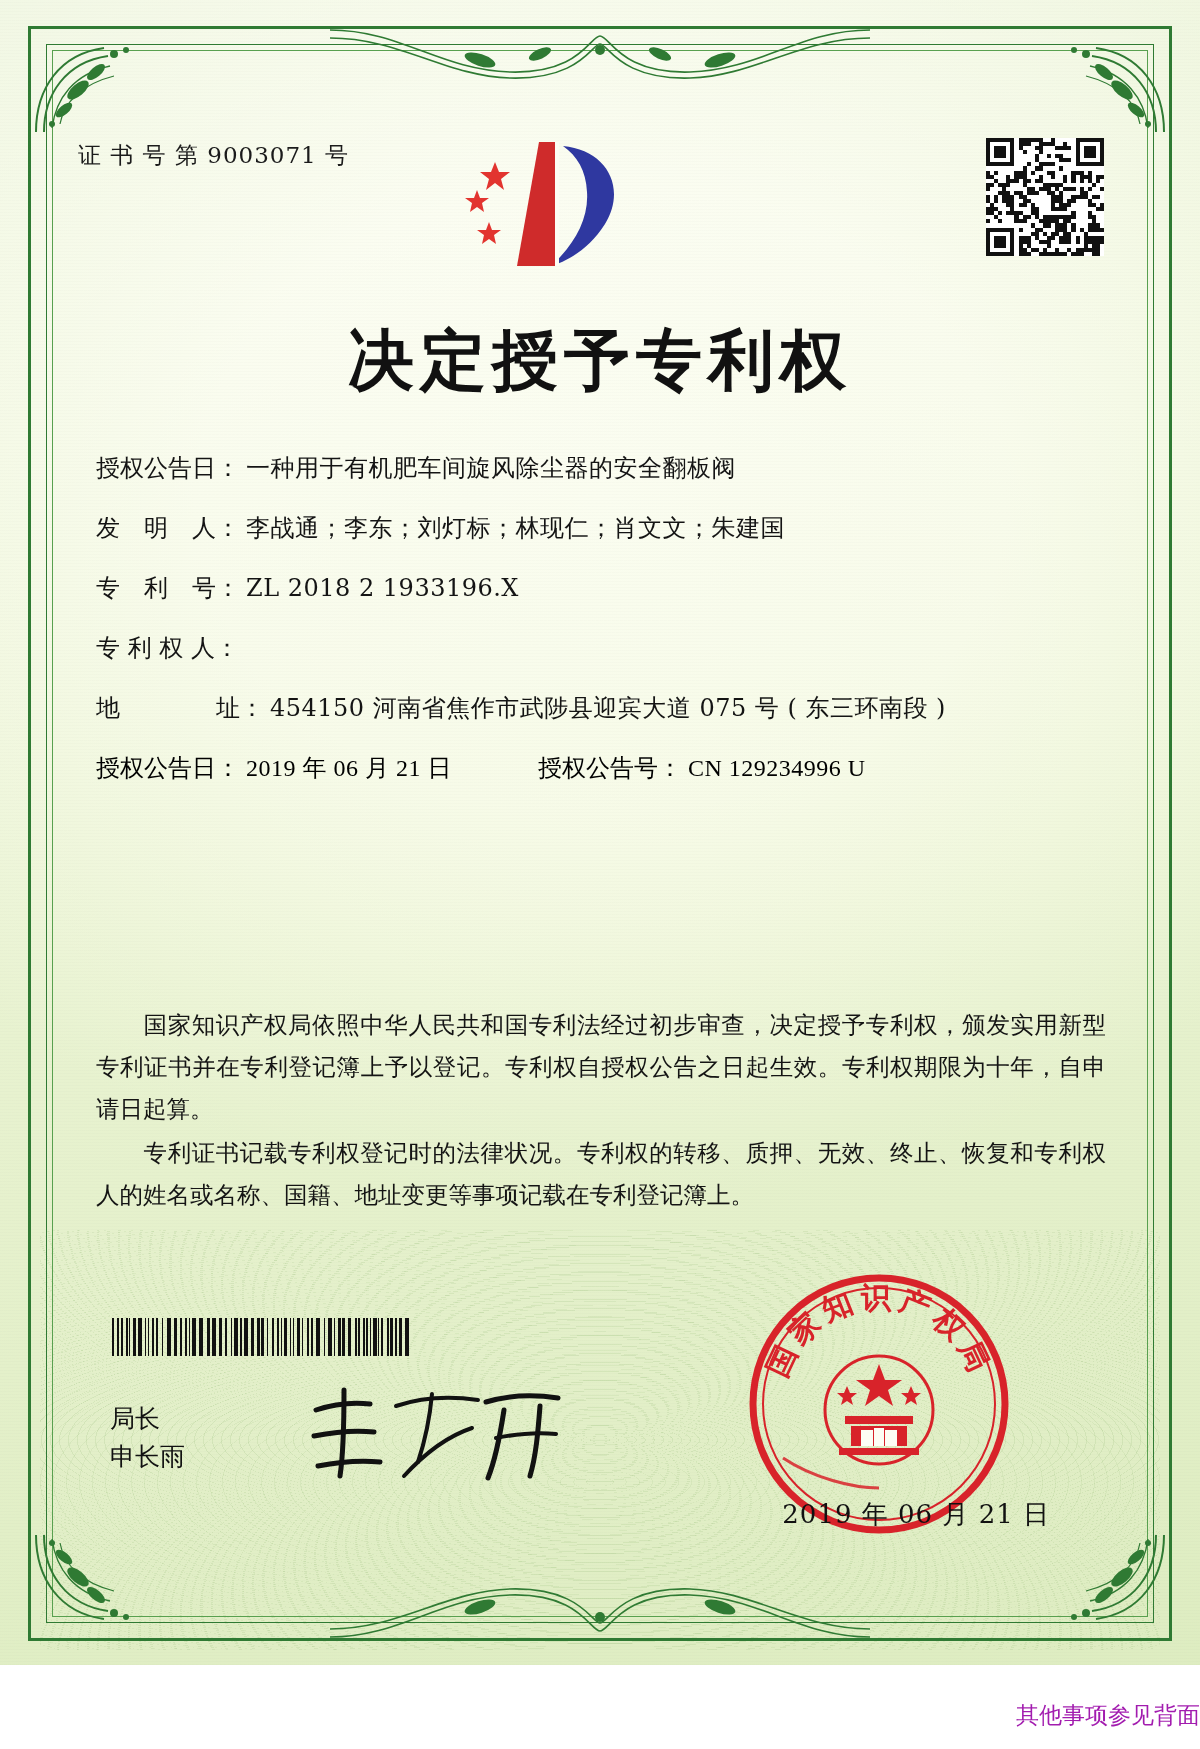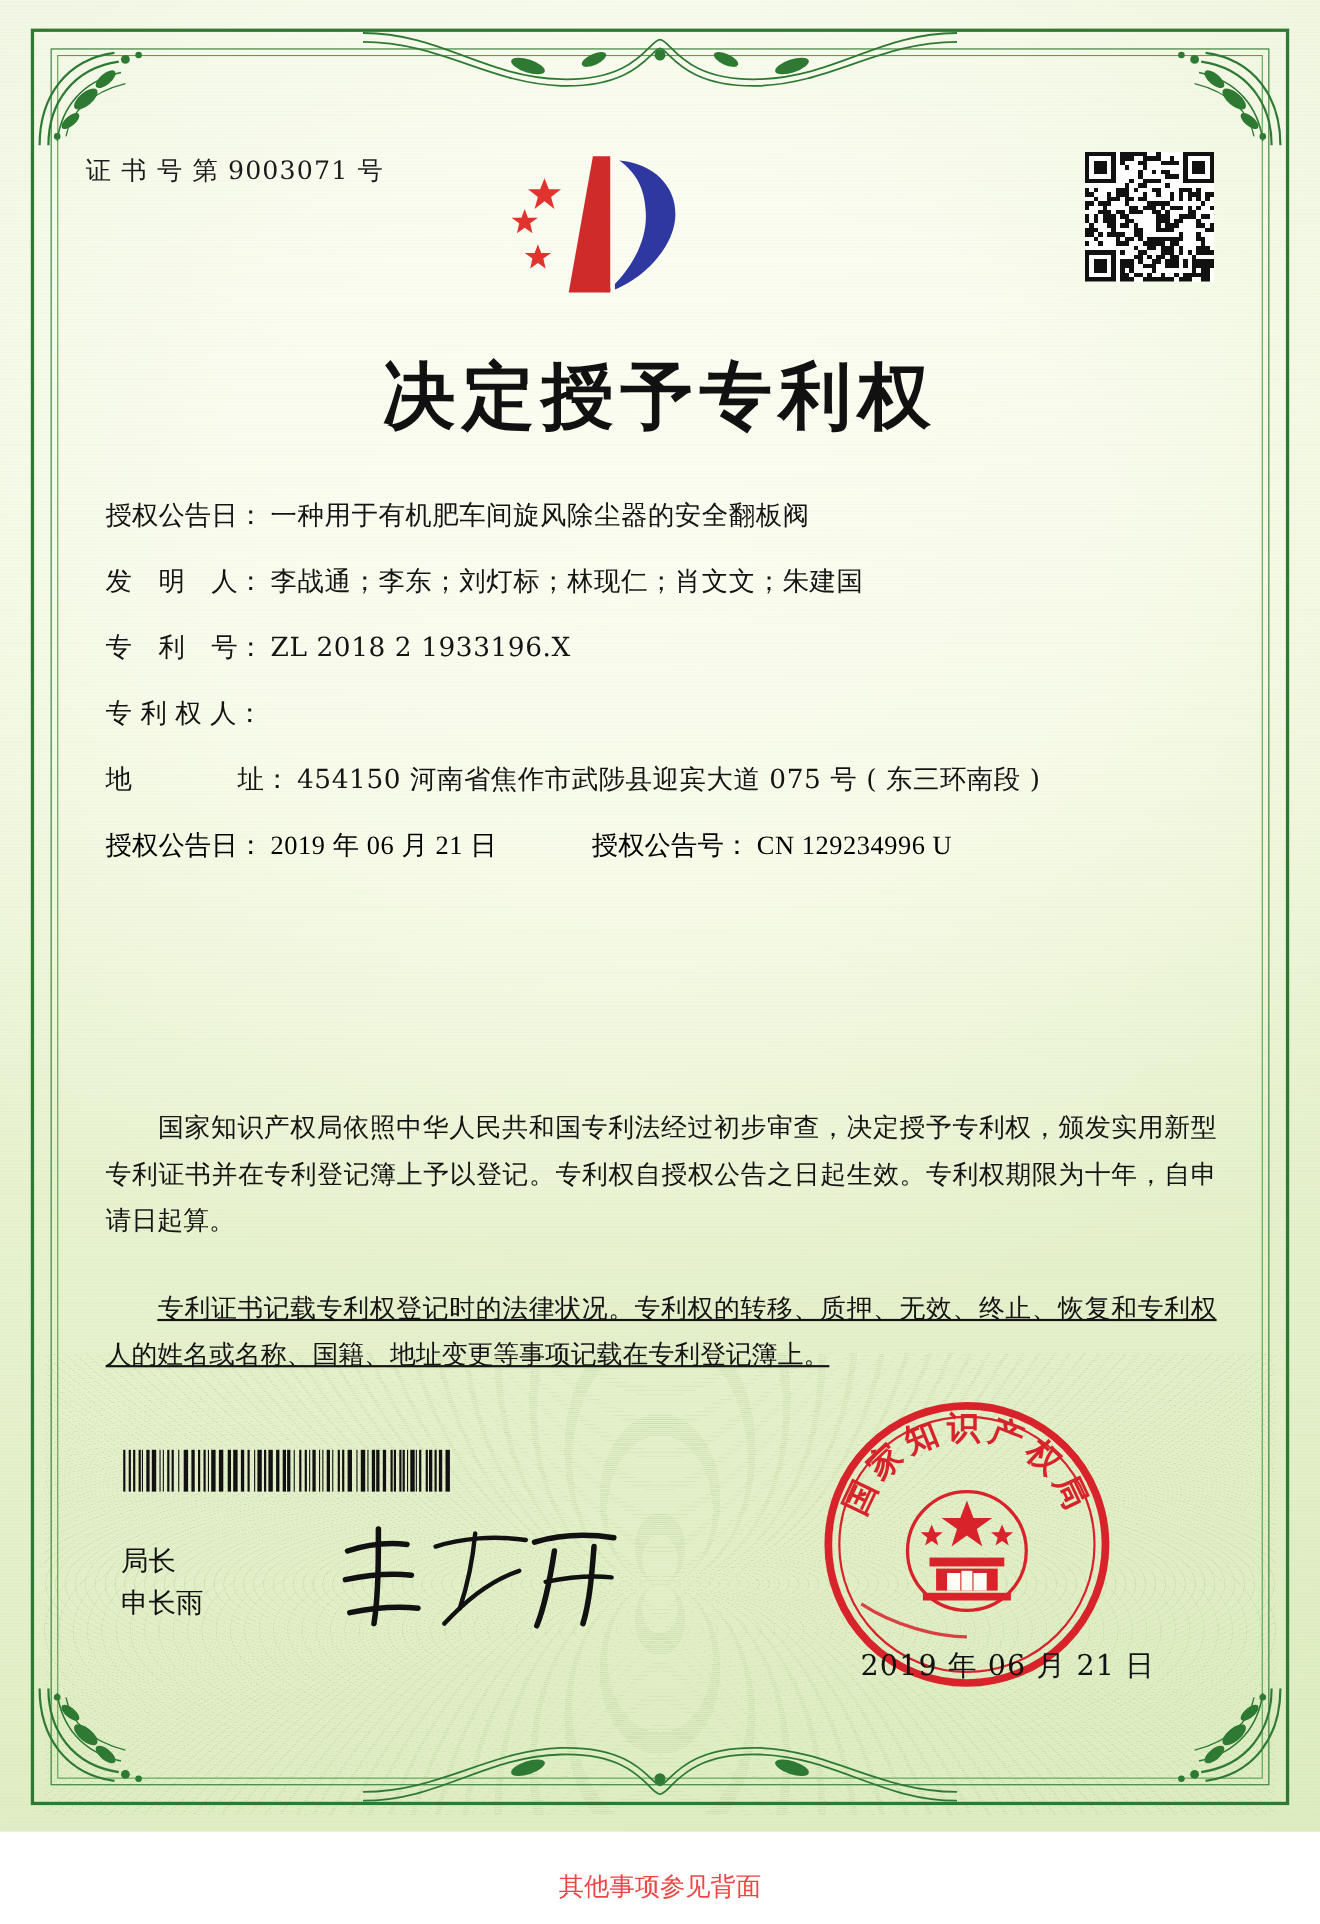--- a/index.html
+++ b/index.html
@@ -148,21 +148,21 @@
     position: absolute;
     left: 96px;
     right: 94px;
     font-size: 23.5px;
     line-height: 42px;
     color: #141414;
     text-align: justify;
     font-family: "DejaVu Serif", serif;
   }
   .para.p1 { top: 1004px; }
-  .para.p2 { top: 1168px; text-decoration: underline; }
+  .para.p2 { top: 1132px; }
   .indent { display: inline-block; width: 2em; }
 
   
   .barcode {
     position: absolute;
     left: 112px; top: 1318px;
     width: 300px; height: 38px;
     display: flex;
     align-items: stretch;
     gap: 0;
@@ -216,23 +216,23 @@
     bottom: 82px;
     text-align: center;
     font-size: 23px;
     color: #111;
     font-family: "DejaVu Serif", serif;
   }
   .outside-note {
     position: absolute;
     left: 0; right: 0;
     bottom: 18px;
-    text-align: center;
+    text-align: right;
     font-size: 23px;
-    color: #ef4444;
+    color: #a21caf;
     font-family: "DejaVu Serif", serif;
   }
 </style>
 </head>
 <body>
 
 <div class="page">
   <div class="paper-tex"></div>
   <div class="guilloche"></div>
 

